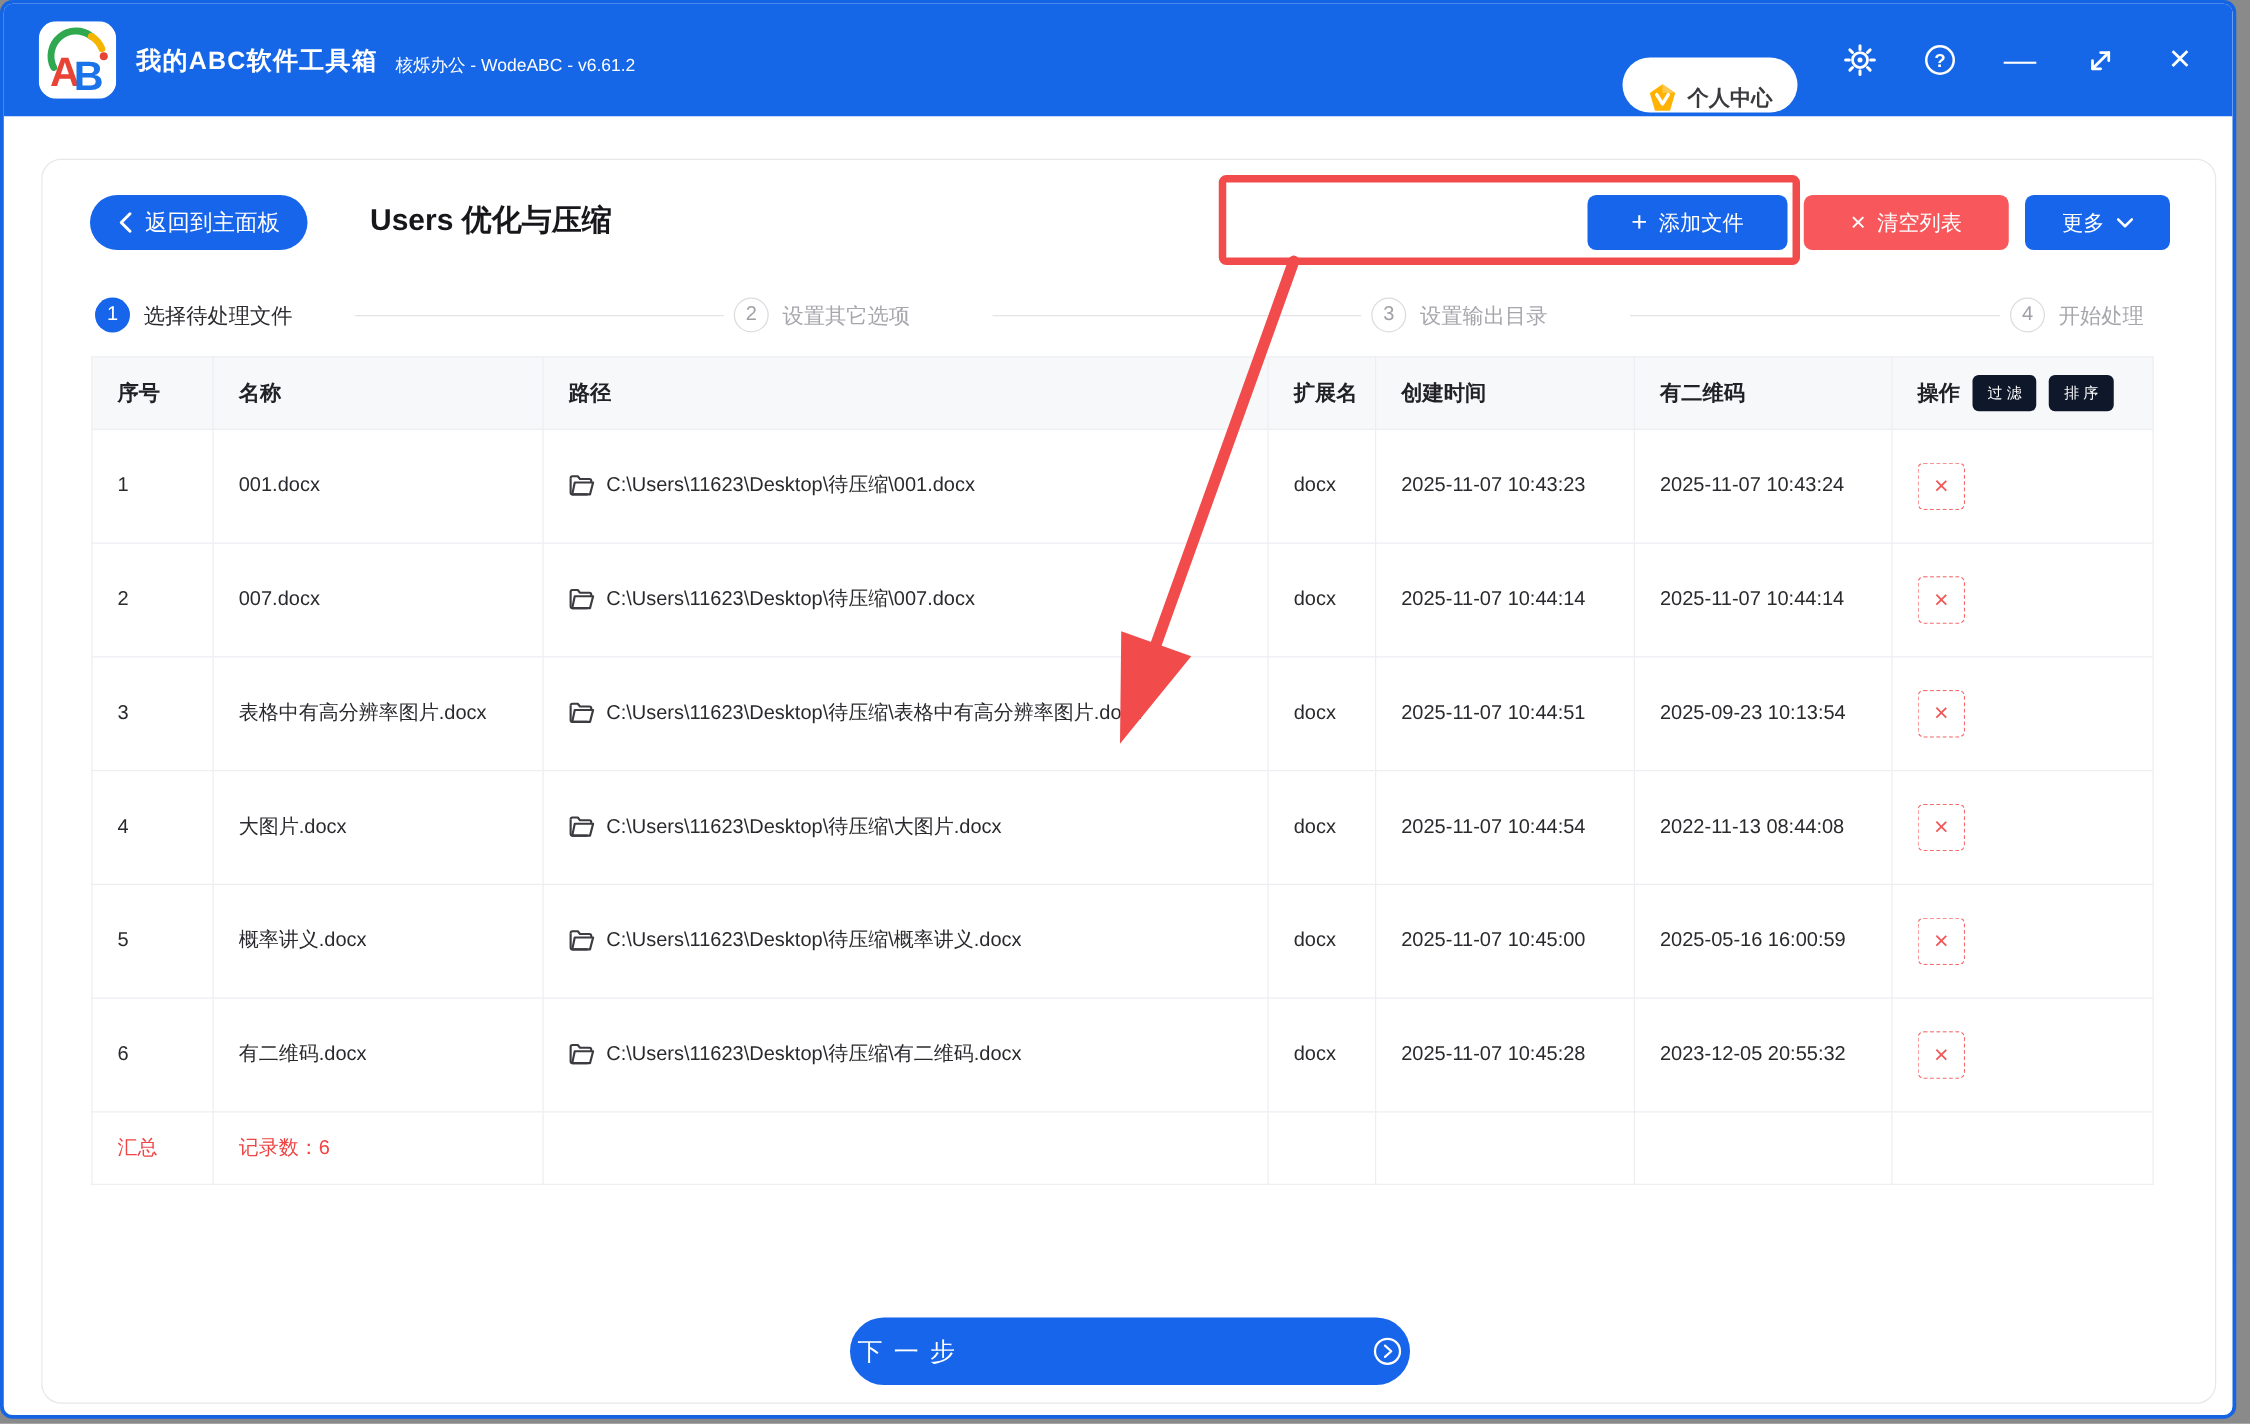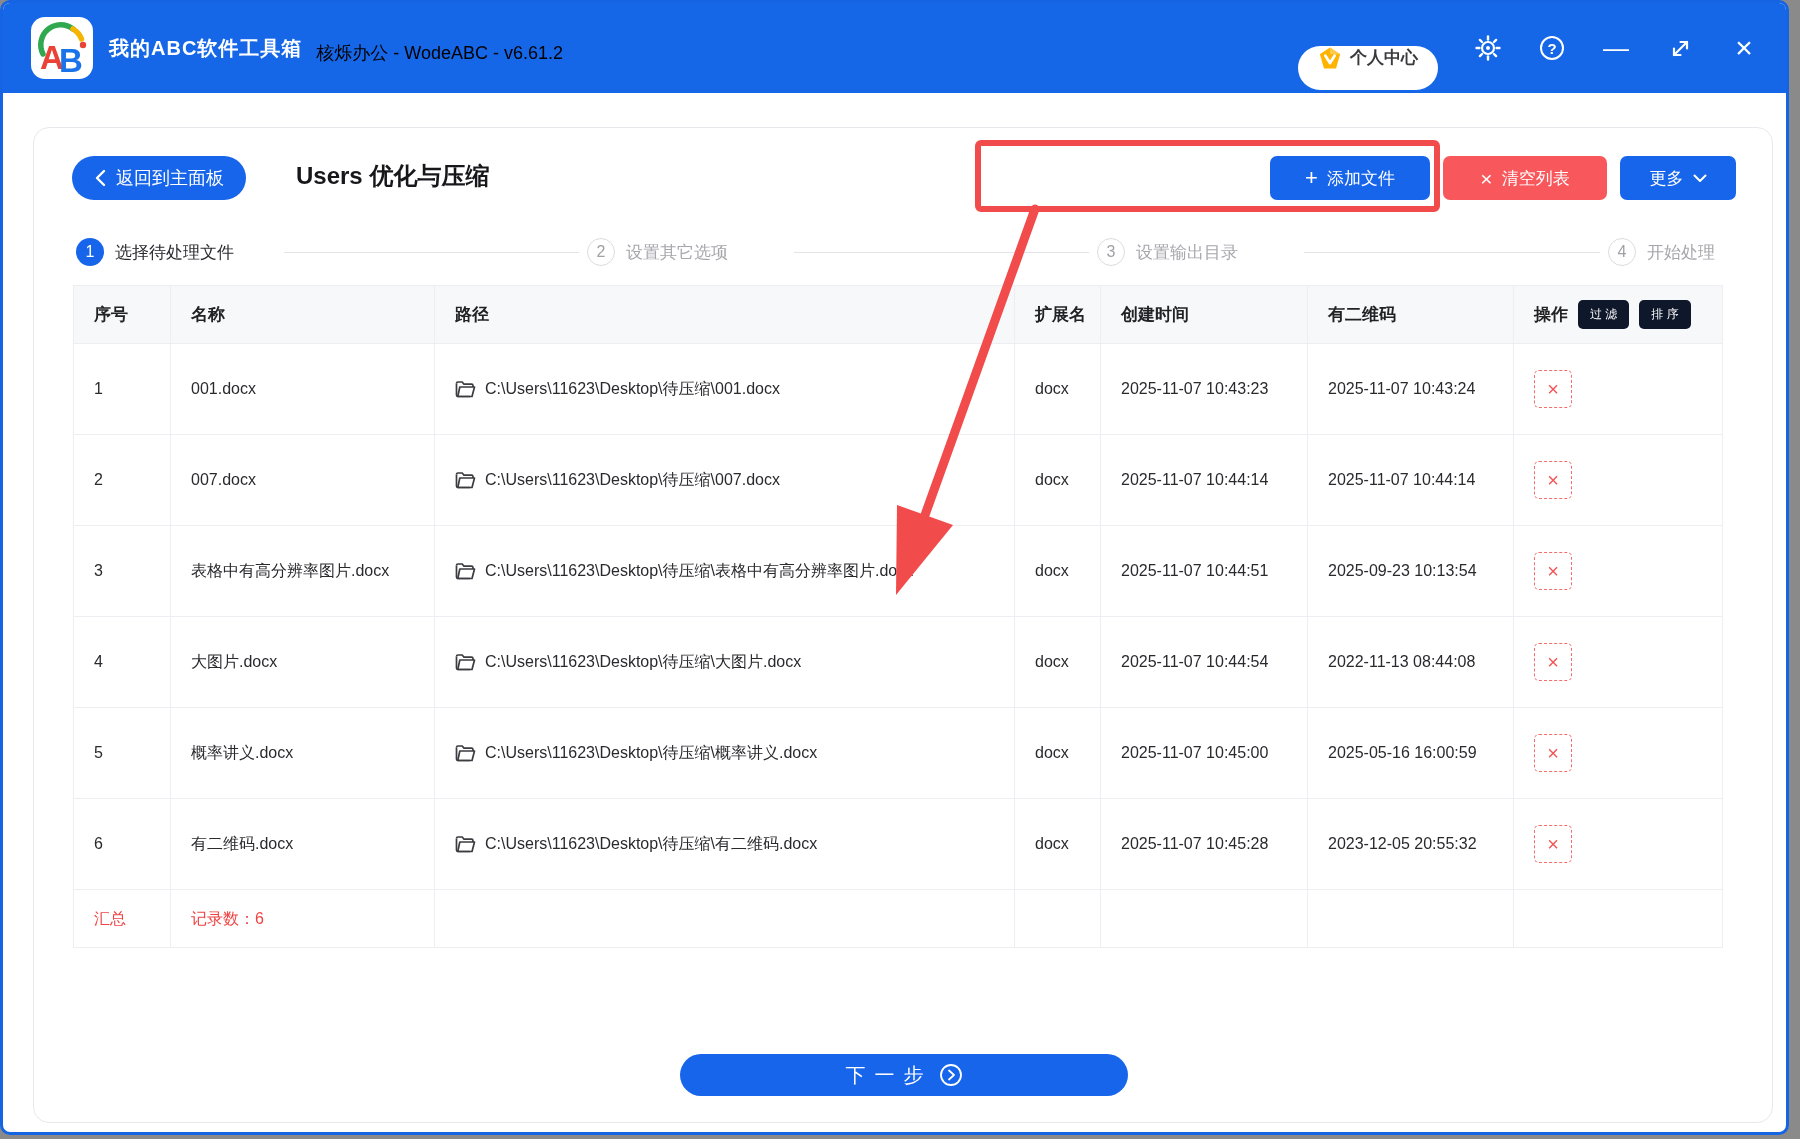--- a/index.html
+++ b/index.html
@@ -7,23 +7,23 @@
     width:1800px;height:1139px;background:#8a8a8a;overflow:hidden;position:relative;
     font-family:"Liberation Sans","DejaVu Sans",sans-serif;
   }
   .window{position:absolute;left:0;top:0;width:1789px;height:1135px;background:#fff;
     border:3px solid #1464e4;border-radius:10px;box-sizing:border-box;overflow:hidden;}
   
   .titlebar{position:absolute;left:0;top:0;right:0;height:90px;background:#1567e8;
     display:flex;align-items:center;padding:0 28px;box-sizing:border-box;}
   .logo{width:62px;height:62px;flex:0 0 auto;margin-right:16px;}
   .app-title{color:#fff;font-size:20px;font-weight:bold;letter-spacing:1px;white-space:nowrap;}
-  .app-subtitle{color:#000000;font-size:18px;margin-left:14px;margin-top:10px;white-space:nowrap;}
+  .app-subtitle{color:#ffffff;font-size:14px;margin-left:14px;margin-top:10px;white-space:nowrap;}
   .tb-right{margin-left:auto;display:flex;align-items:center;gap:36px;}
-  .user-pill{display:flex;align-items:flex-start;gap:8px;height:44px;padding:0 20px;border:none;
+  .user-pill{display:flex;align-items:flex-end;gap:8px;height:44px;padding:0 20px;border:none;
     background:#fff;border-radius:22px;font-size:17px;color:#3a3a3e;font-weight:bold;cursor:pointer;
     font-family:Liberation Mono, monospace;margin-top:40px;}
   .tbicon{color:#fff;display:flex;align-items:center;justify-content:center;width:28px;height:28px;cursor:pointer;}
   .tbicon.close-x{font-size:30px;font-weight:400;line-height:28px;}
   .tbicon.minim{font-size:26px;}
   
   .card{position:absolute;left:30px;top:124px;width:1740px;height:996px;background:#fff;
     border:1px solid #e7e8ec;border-radius:16px;box-sizing:border-box;}
   .back-pill{position:absolute;left:38px;top:28px;height:44px;display:flex;align-items:center;gap:10px;
     background:#1765eb;color:#fff;border:none;border-radius:22px;padding:0 22px;font-size:18px;cursor:pointer;
@@ -58,23 +58,23 @@
   th.op-head{padding-left:20px;}
   .op-head-inner{display:flex;align-items:center;gap:10px;}
   .mini-btn{background:#0f172a;color:#fff;border:none;border-radius:5px;font-size:12px;
     padding:6px 12px;cursor:pointer;white-space:nowrap;font-family:inherit;}
   .folder-ic{vertical-align:-4px;margin-right:9px;}
   .del-btn{width:38px;height:38px;border:1.5px dashed #f56c6c;border-radius:5px;background:#fff;
     color:#f25656;font-size:20px;line-height:1;cursor:pointer;display:flex;align-items:center;justify-content:center;
     font-family:inherit;}
   tr.summary td{height:58px;font-size:16px;color:#ef4444;}
   
-  .next-btn{position:absolute;left:677px;top:1051px;width:448px;height:42px;background:#1765eb;border:none;
+  .next-btn{position:absolute;left:677px;top:1051px;width:448px;height:54px;background:#1765eb;border:none;
     border-radius:27px;color:#fff;font-size:20px;letter-spacing:9px;cursor:pointer;
-    display:flex;align-items:center;justify-content:center;gap:6px;font-family:inherit;}
+    display:flex;align-items:center;justify-content:space-between;gap:6px;font-family:inherit;}
   
   .annotation{position:absolute;left:0;top:0;width:1789px;height:1135px;pointer-events:none;z-index:60;}
 </style>
 </head>
 <body>
 
 <div class="window">
 
   <div class="titlebar">
     <svg class="logo" viewBox="0 0 62 62">

